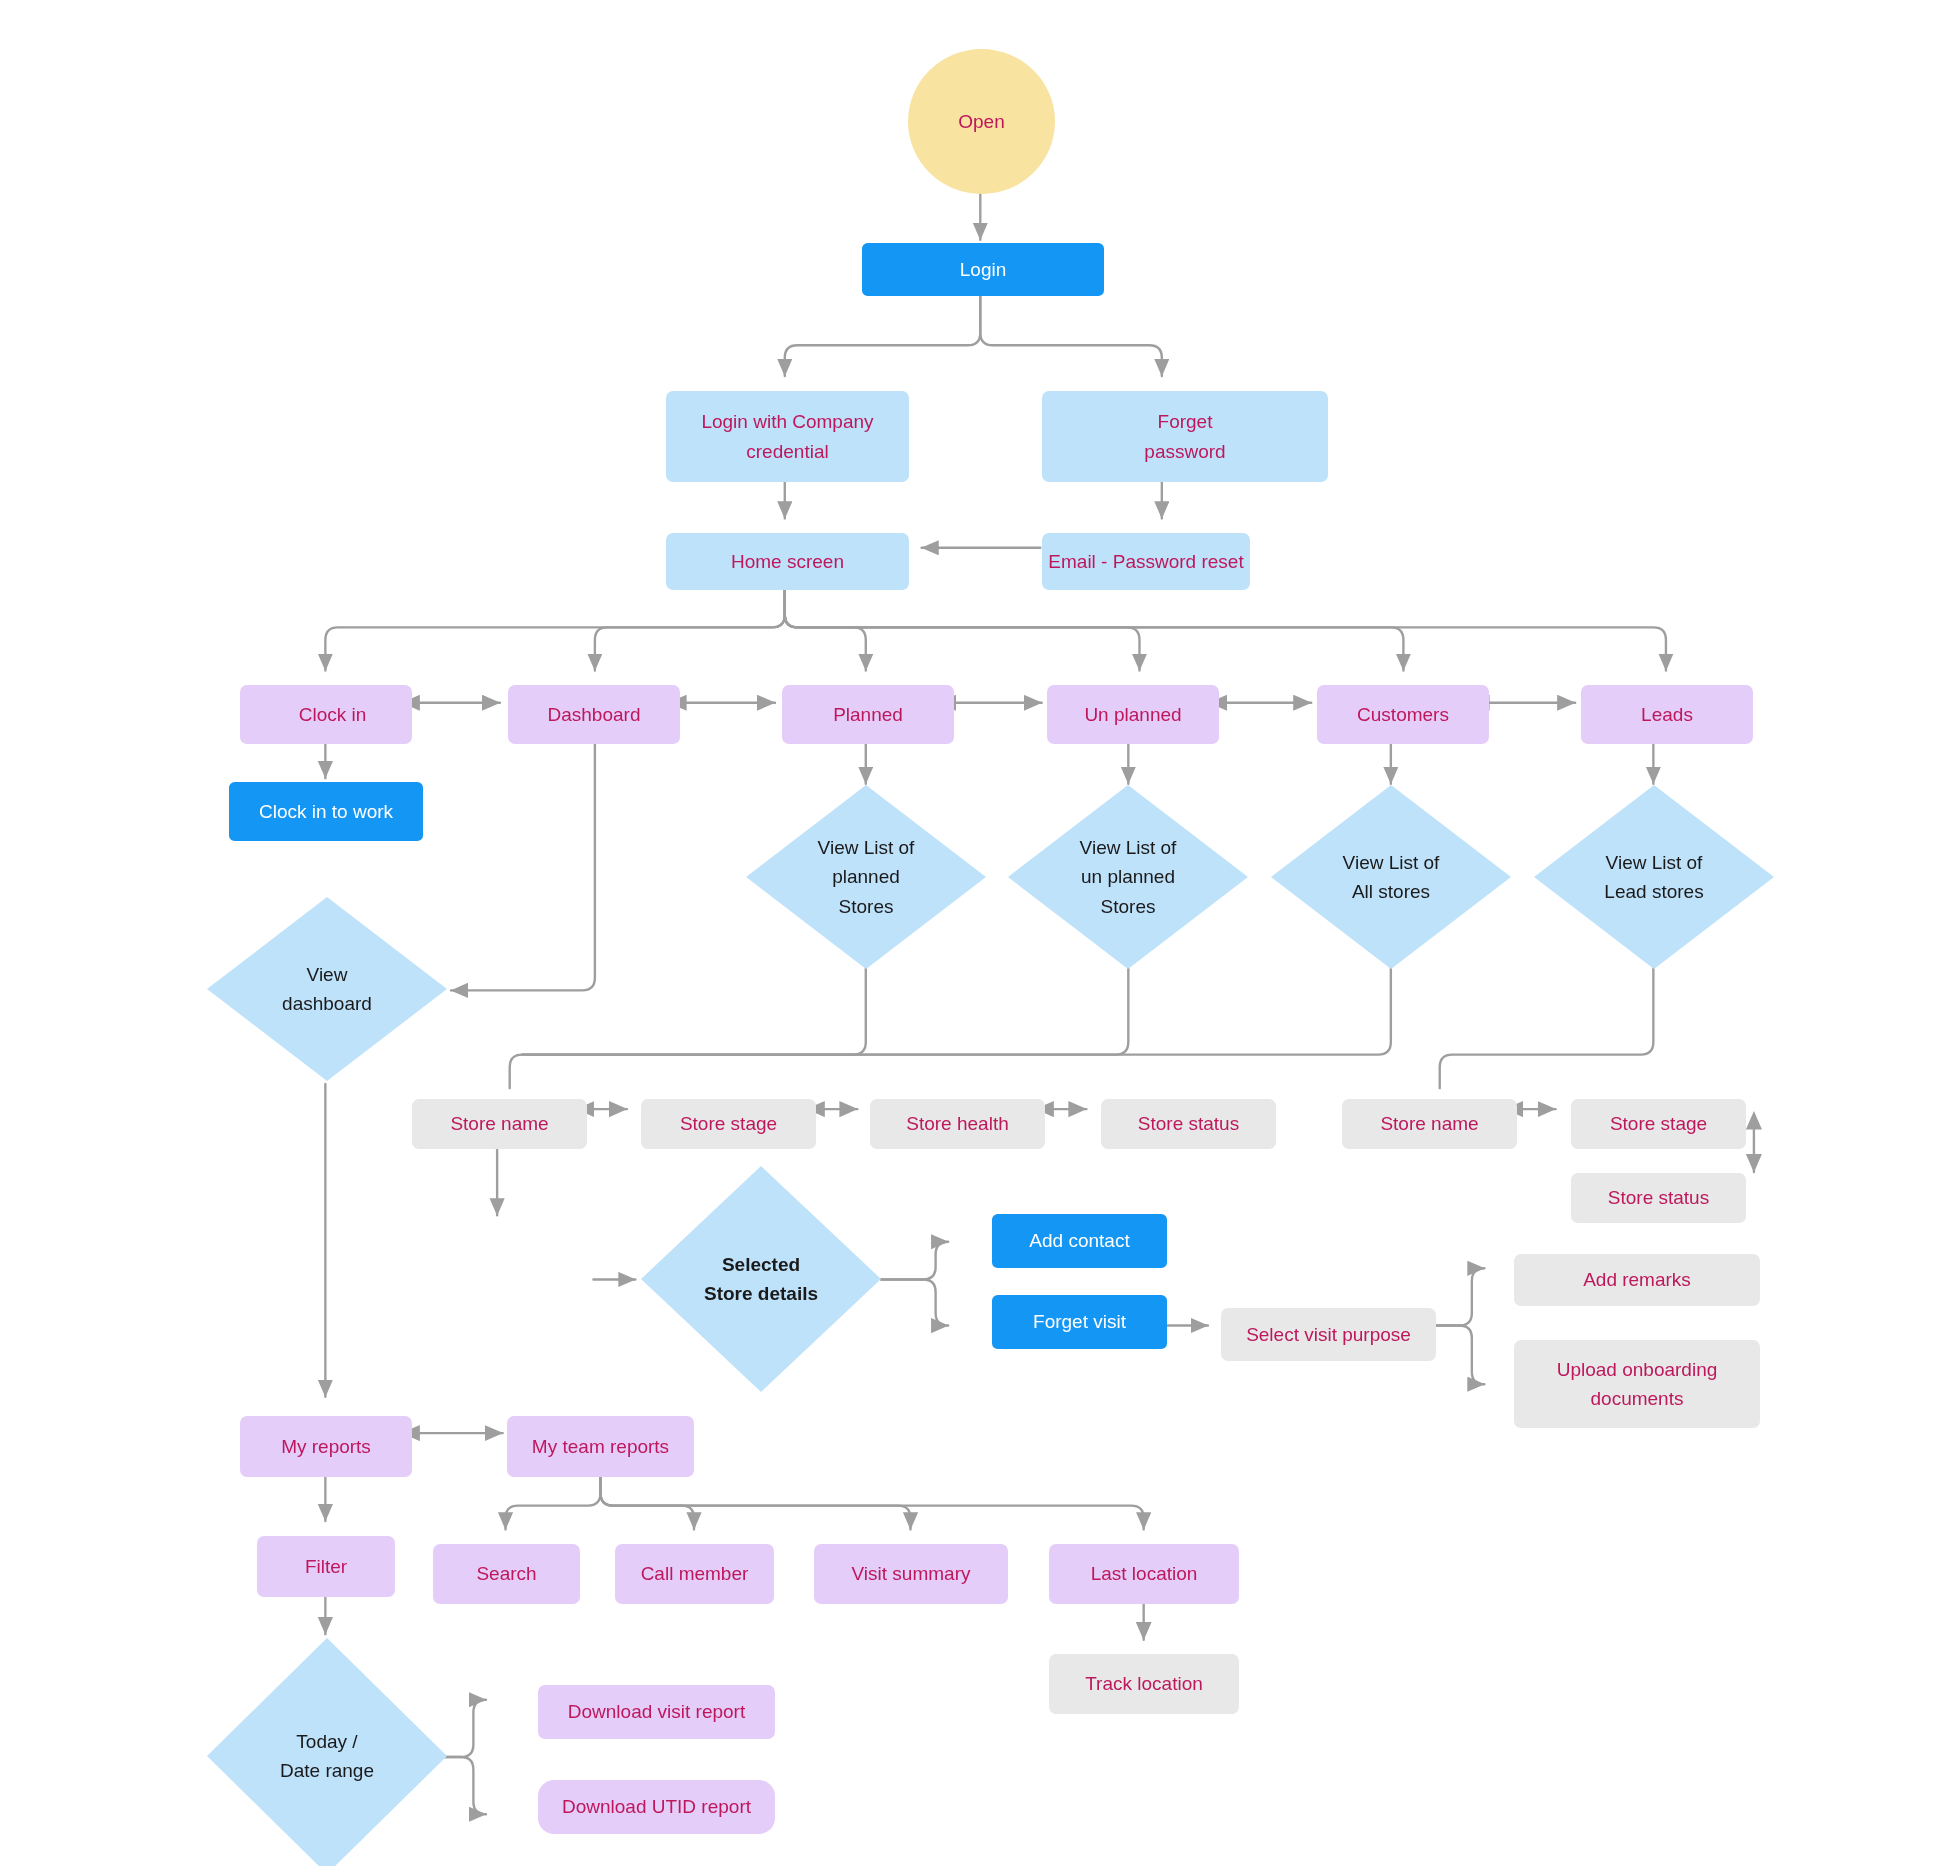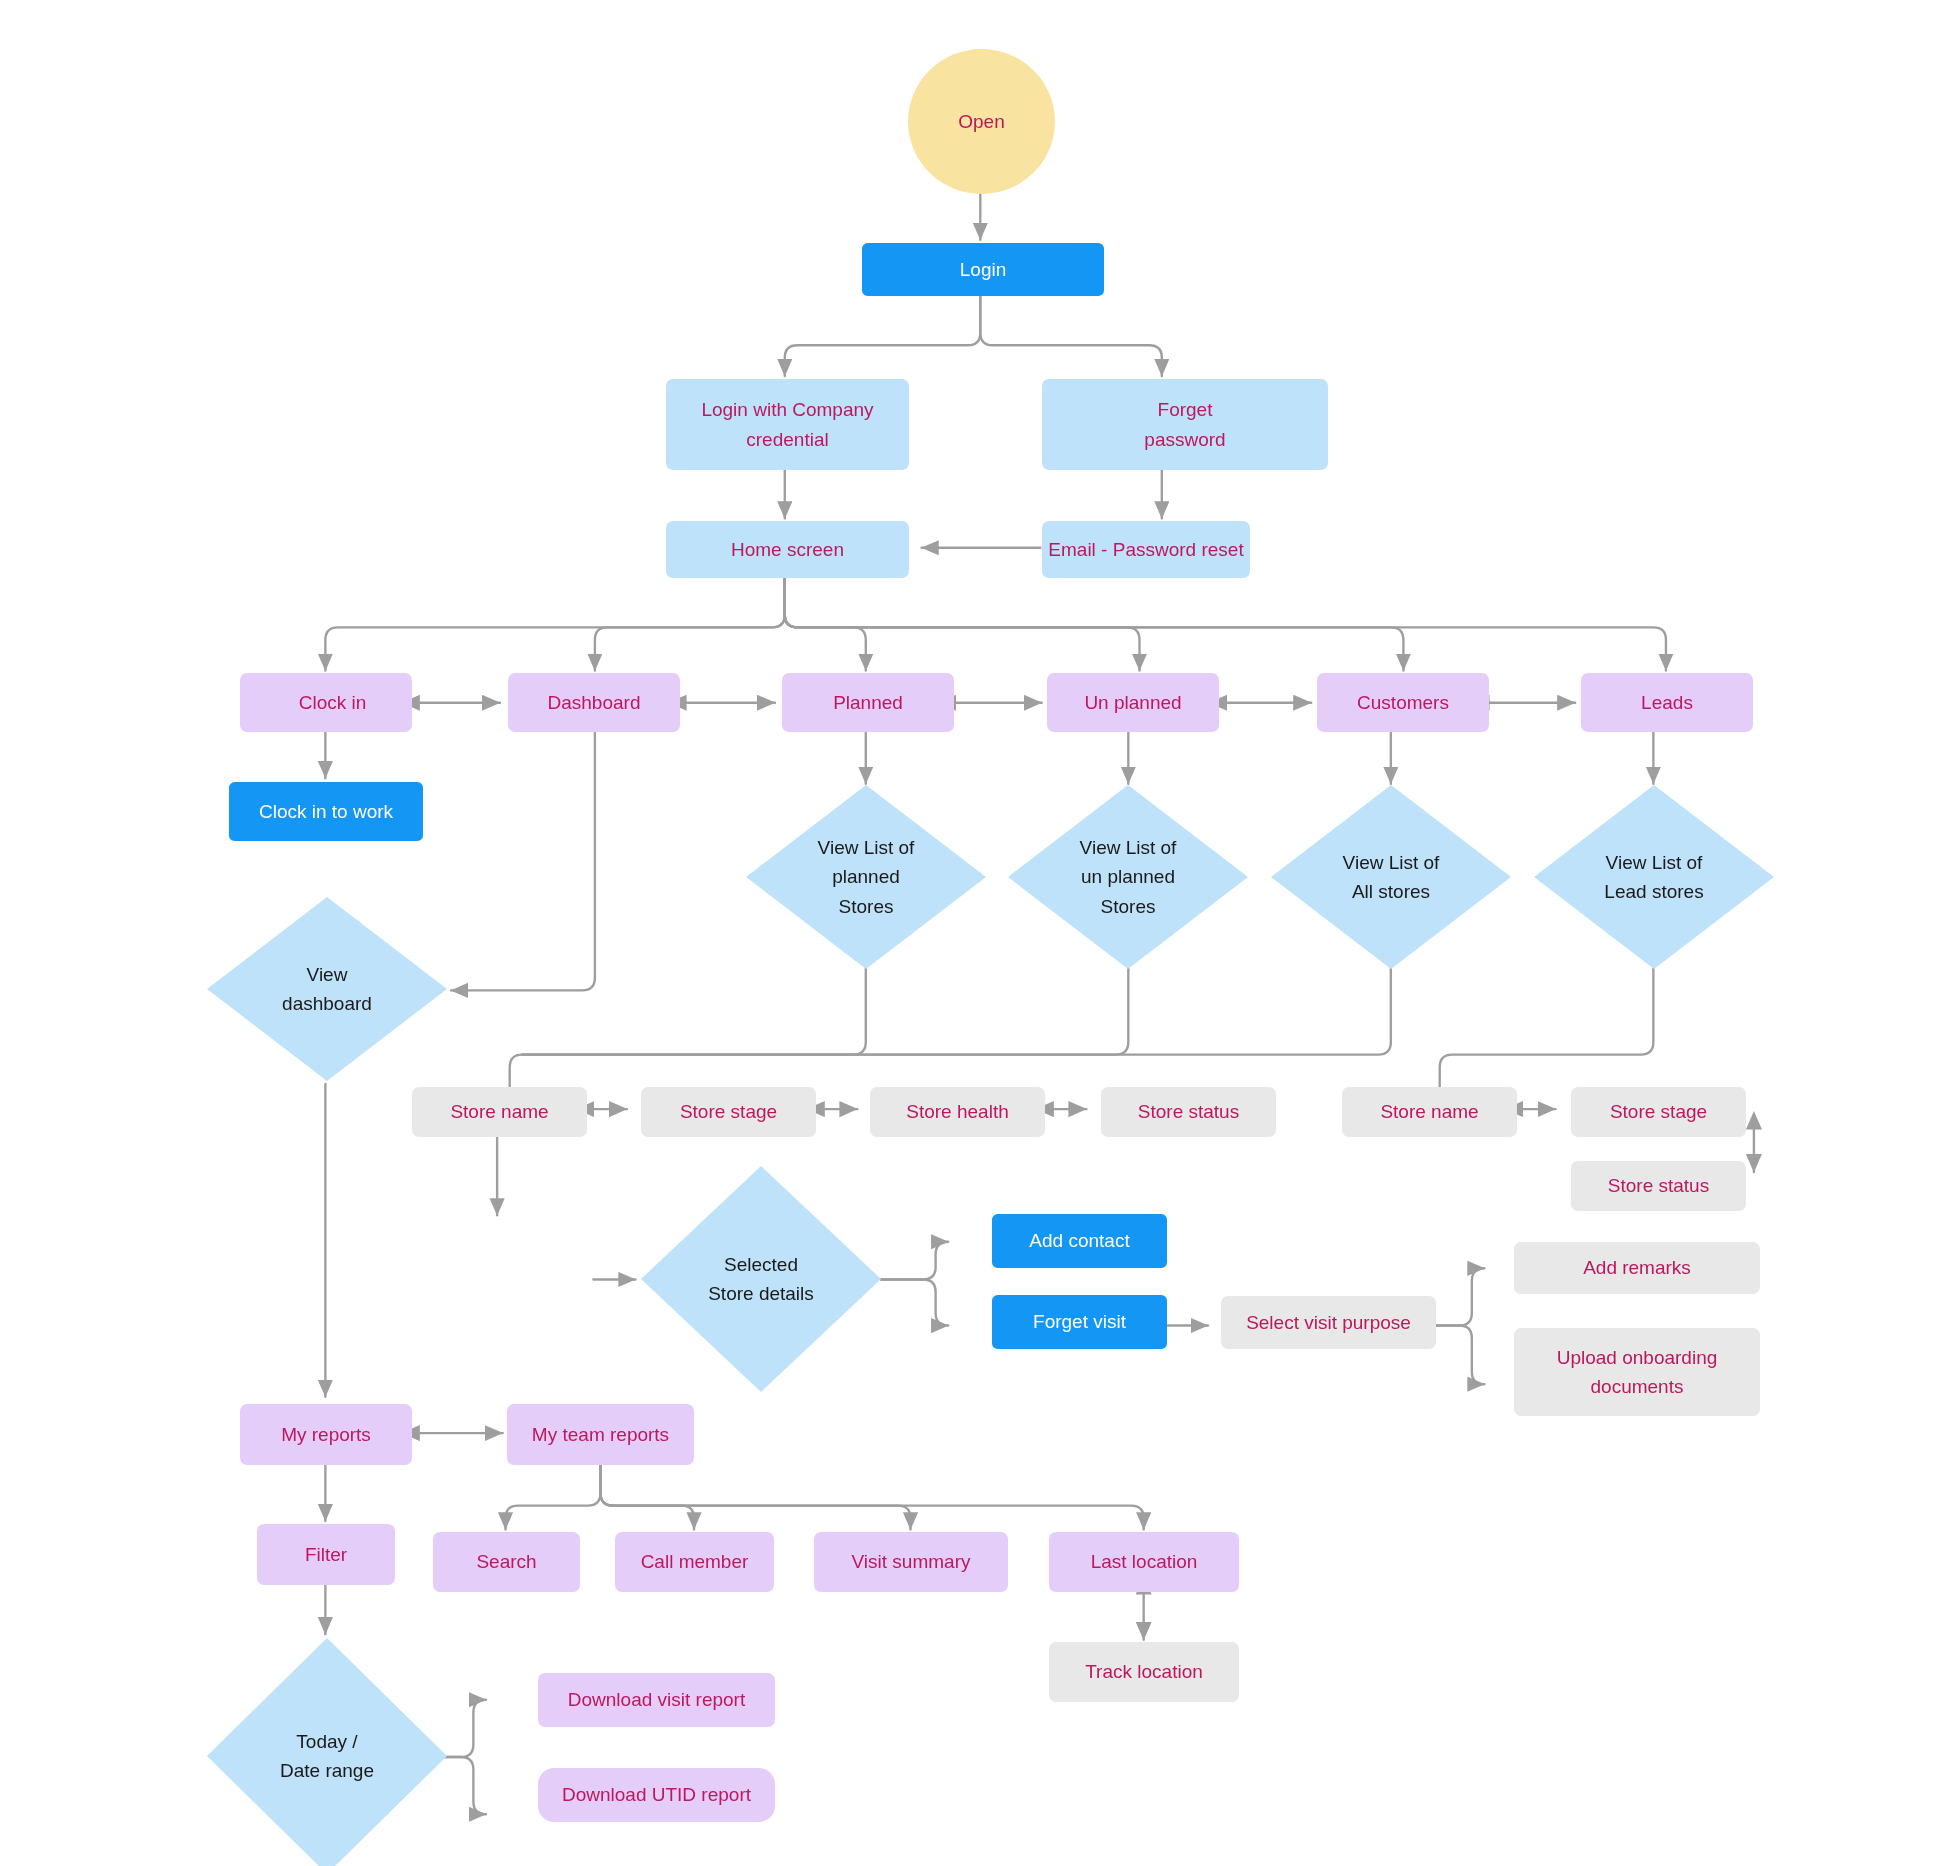--- a/index.html
+++ b/index.html
@@ -31,20 +31,21 @@
     align-items: center;
     justify-content: center;
     text-align: center;
     line-height: 1.55;
     color: #be185d;
     font-size: 19px;
     z-index: 2;
   }
   .rect {
     border-radius: 7px;
+    margin-top: 12px;
   }
   .oval {
     border-radius: 50%;
   }
   .blue-btn {
     background: #1496f5;
     color: #ffffff;
     border-radius: 5.6px;
   }
   .lightblue {
@@ -295,21 +296,21 @@
 
   <div class="node rect gray" style="left:1571px; top:1087px; width:175px; height:50px;">
     <span>Store stage</span>
   </div>
 
   <div class="node rect gray" style="left:1571px; top:1161px; width:175px; height:50px;">
     <span>Store status</span>
   </div>
 
 
-  <div class="diamond-wrap" style="left:641px; top:1166px; width:240px; height:226px;">
+  <div class="diamond-wrap" style="left:641px; top:1166px; width:240px; height:226px;font-weight:bold;">
     <div class="diamond-shape"></div>
     <div class="diamond-label">Selected
 Store details</div>
   </div>
 
   <div class="node blue-btn" style="left:992px; top:1214px; width:175px; height:54px;text-align:center;">
     <span>Add contact</span>
   </div>
 
   <div class="node blue-btn" style="left:992px; top:1295px; width:175px; height:54px;">

